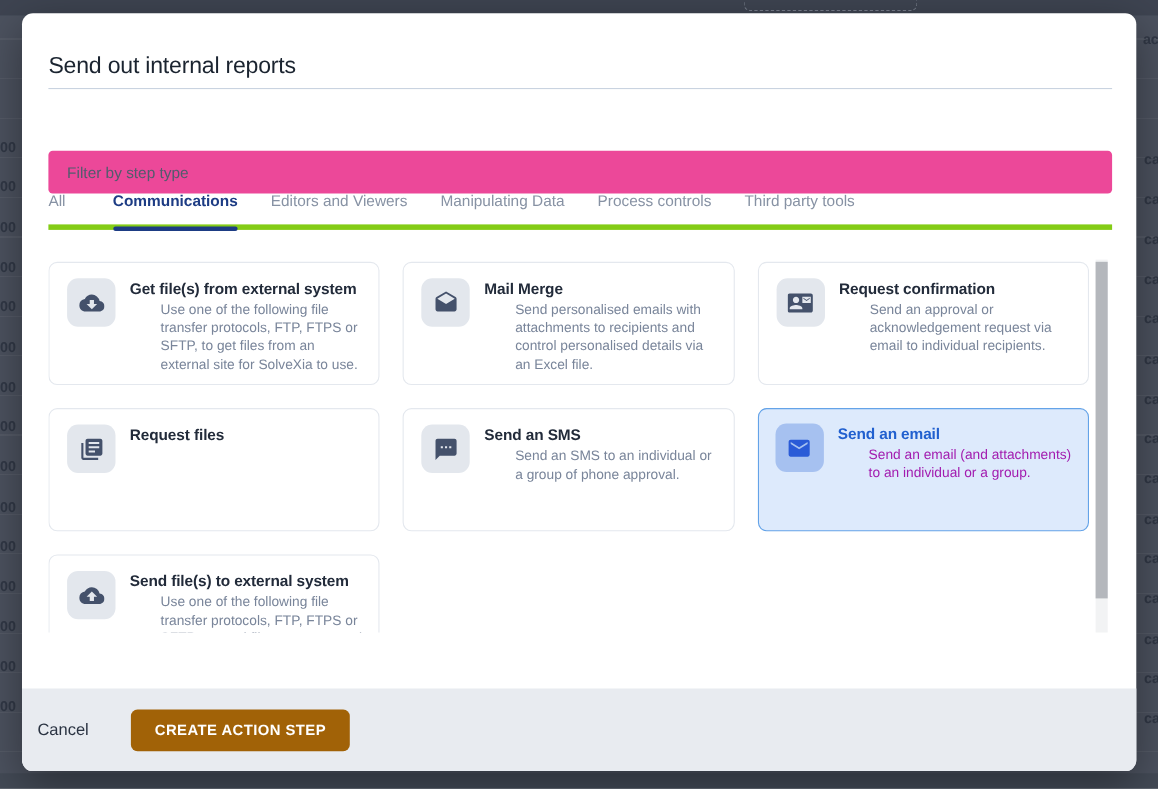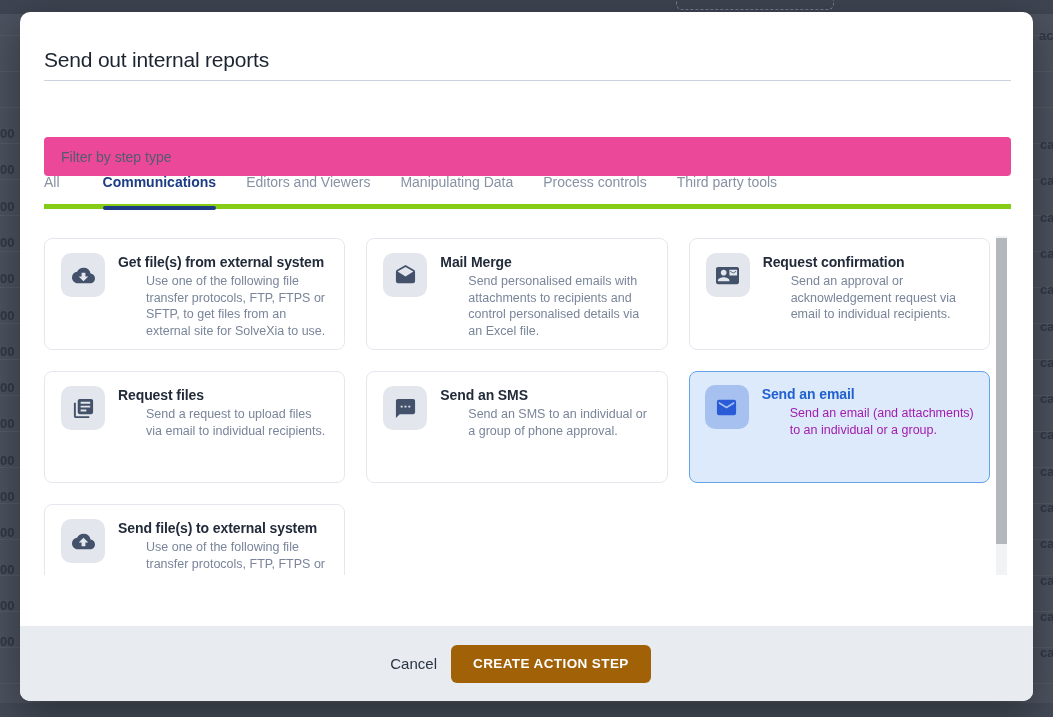--- a/index.html
+++ b/index.html
@@ -101,22 +101,22 @@
     position:absolute; left:976px; top:224px; width:11px; height:339px; background:#f2f3f4;
   }
   .scrollbar-thumb {
     position:absolute; left:0; top:2px; width:11px; height:306px; background:#b4b7bc;
   }
 
   
   .footer {
     position:absolute; left:0; bottom:0; width:100%; height:75px;
     background:#e8ebf0; border-radius:0 0 10px 10px;
-    display:flex; align-items:center; justify-content:center;
-    padding-right:26px; gap:0;
+    display:flex; align-items:center; justify-content:flex-start;
+    padding-right:26px; gap:24px;
   }
   .cancel-btn {
     background:none; border:none; font-size:15px; color:#2a3342; cursor:pointer;
     padding:10px 14px; font-family:"Liberation Sans","DejaVu Sans",sans-serif;
   }
   .create-btn {
     height:38px; padding:0 22px; background:#a16207; color:#ffffff;
     border:none; border-radius:6px; font-size:13.5px; font-weight:700;
     letter-spacing:0.4px; cursor:pointer;
     font-family:"Liberation Sans","DejaVu Sans",sans-serif;
@@ -215,21 +215,20 @@
           </div>
         </div>
         <div class="card">
           <div class="tile">
             <svg viewBox="0 0 24 24" width="23" height="23" aria-hidden="true">
               <path fill="currentColor" d="M4 6H2v14c0 1.1.9 2 2 2h14v-2H4V6zm16-4H8c-1.1 0-2 .9-2 2v12c0 1.1.9 2 2 2h12c1.1 0 2-.9 2-2V4c0-1.1-.9-2-2-2zm-1 9H9V9h10v2zm-4 4H9v-2h6v2zm4-8H9V5h10v2z"></path>
             </svg>
           </div>
           <div class="card-text">
             <div class="card-title">Request files</div>
-            <div class="card-desc">Send a request to upload files via email to individual recipients.</div>
           </div>
         </div>
         <div class="card">
           <div class="tile">
             <svg viewBox="0 0 24 24" width="23" height="23" aria-hidden="true">
               <path fill="currentColor" d="M20 2H4c-1.1 0-1.99.9-1.99 2L2 22l4-4h14c1.1 0 2-.9 2-2V4c0-1.1-.9-2-2-2zM9 11H7V9h2v2zm4 0h-2V9h2v2zm4 0h-2V9h2v2z"></path>
             </svg>
           </div>
           <div class="card-text">
             <div class="card-title">Send an SMS</div>

